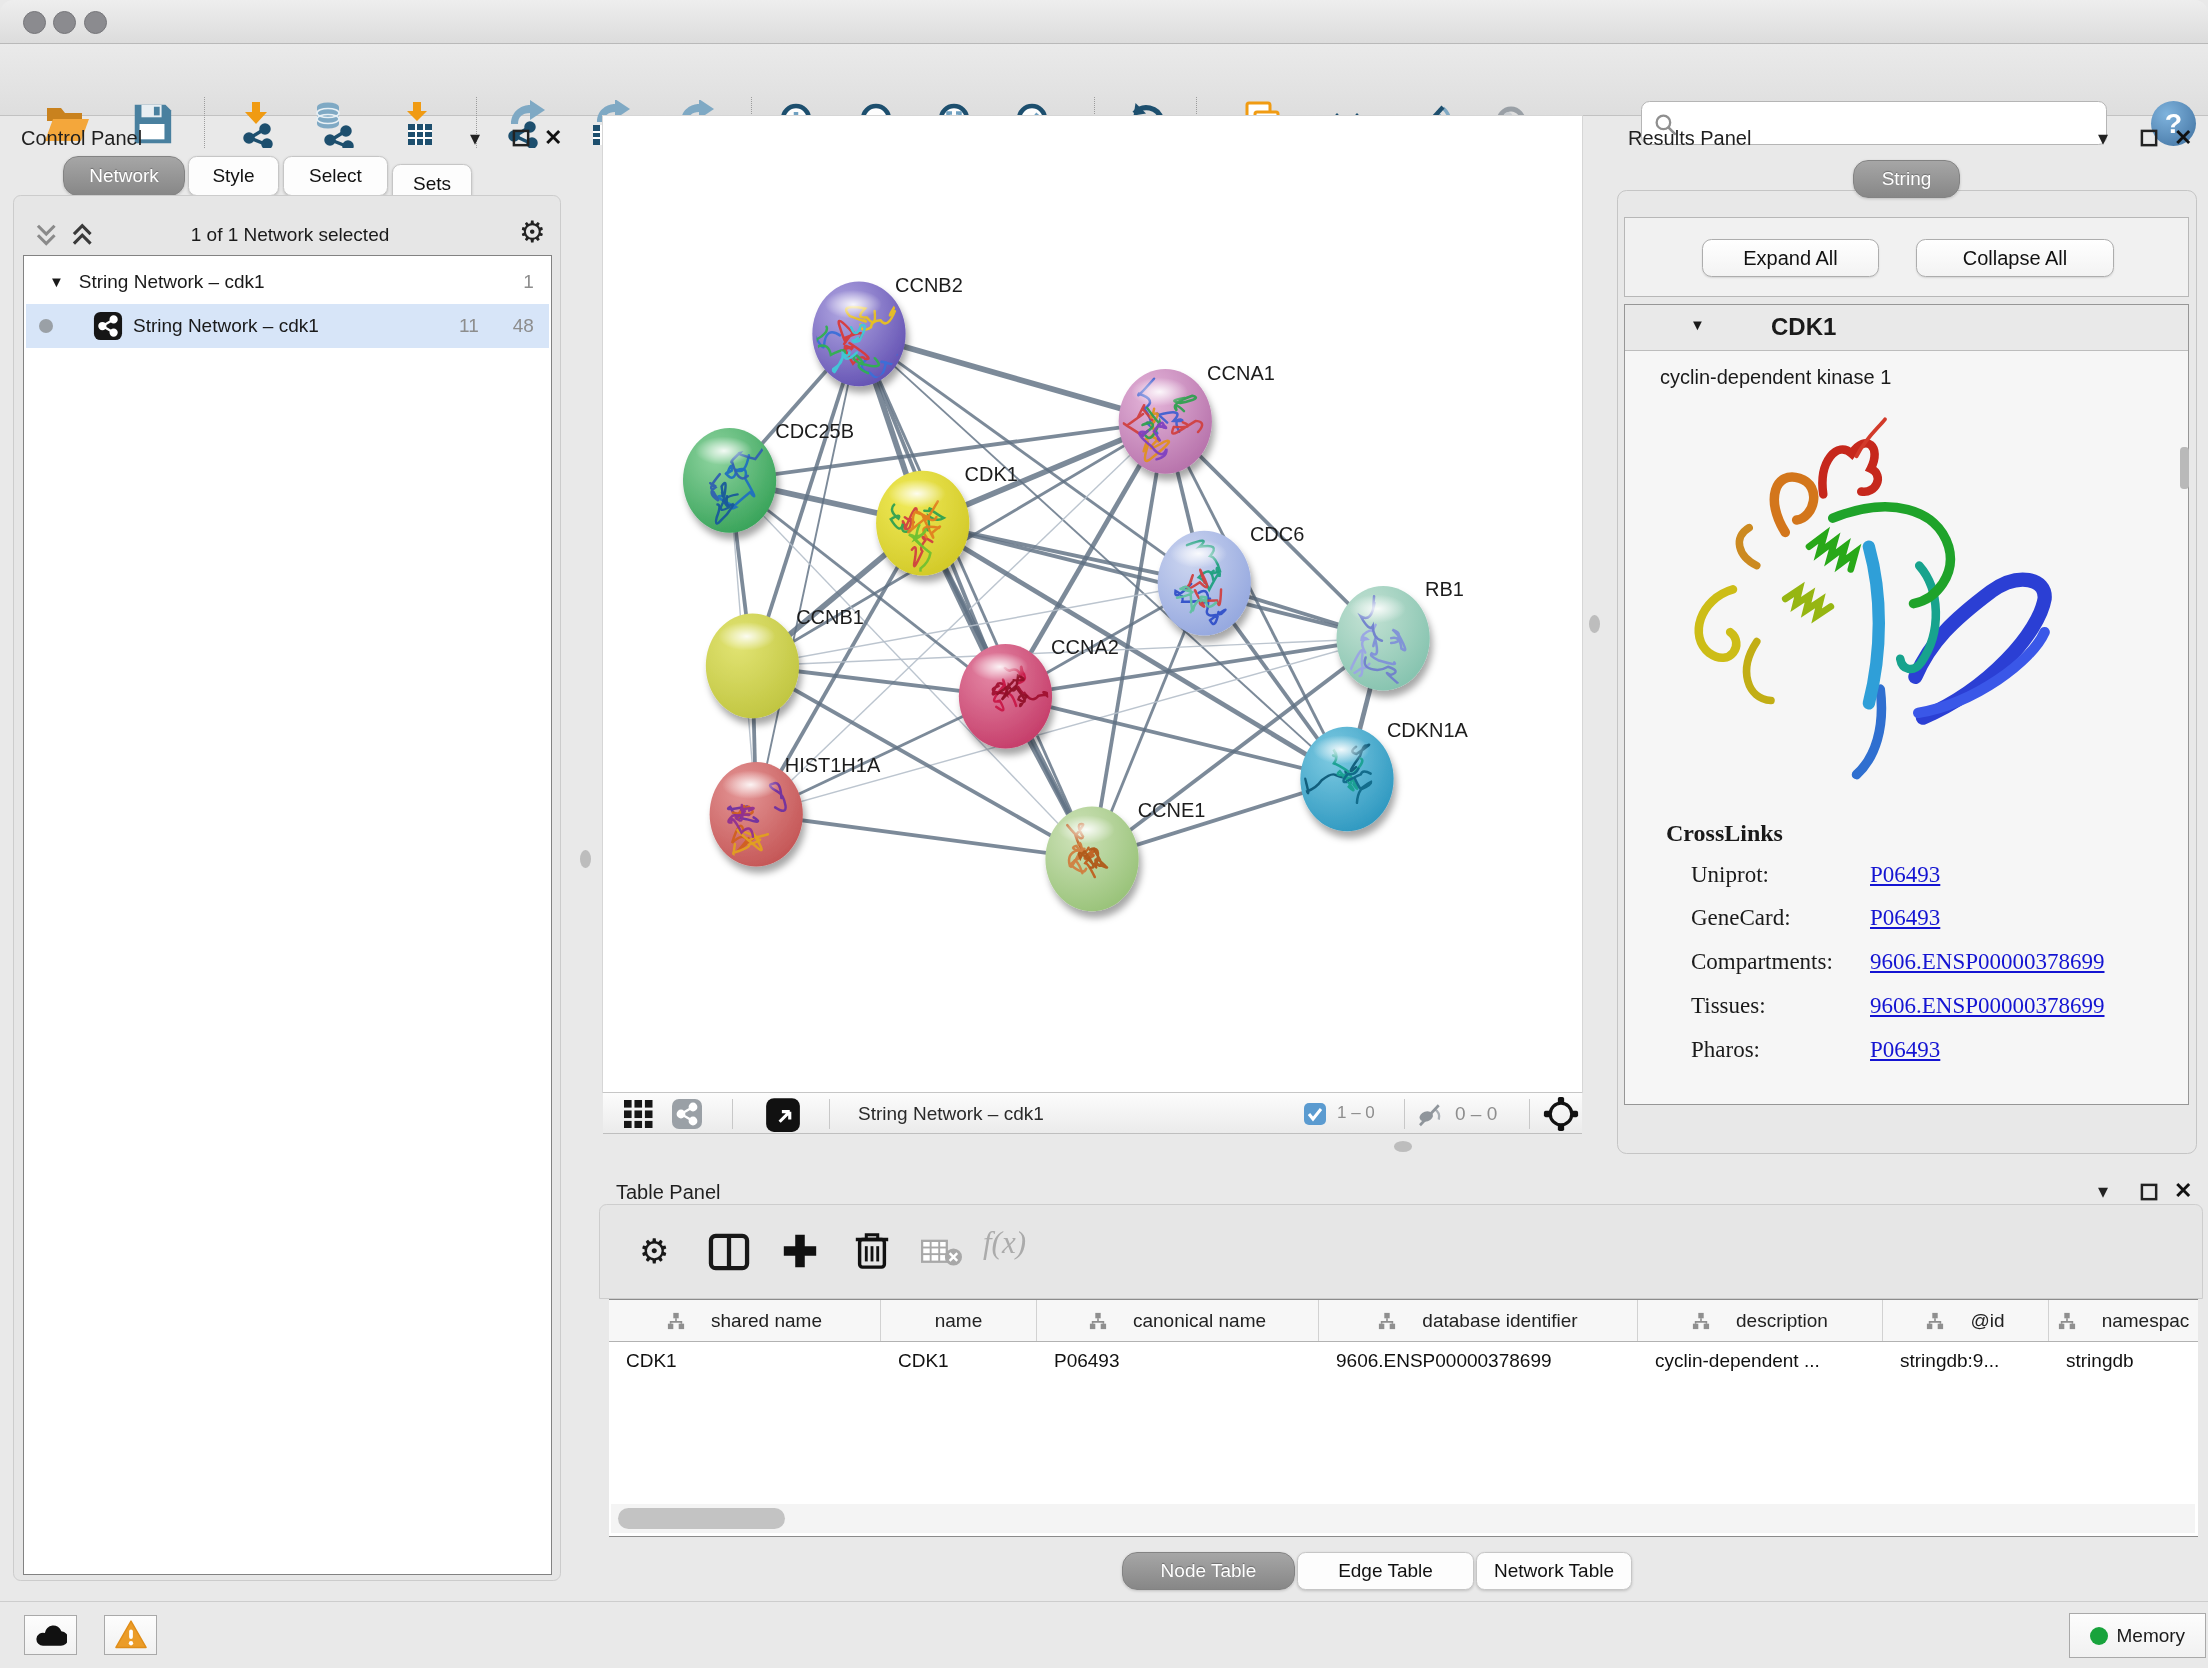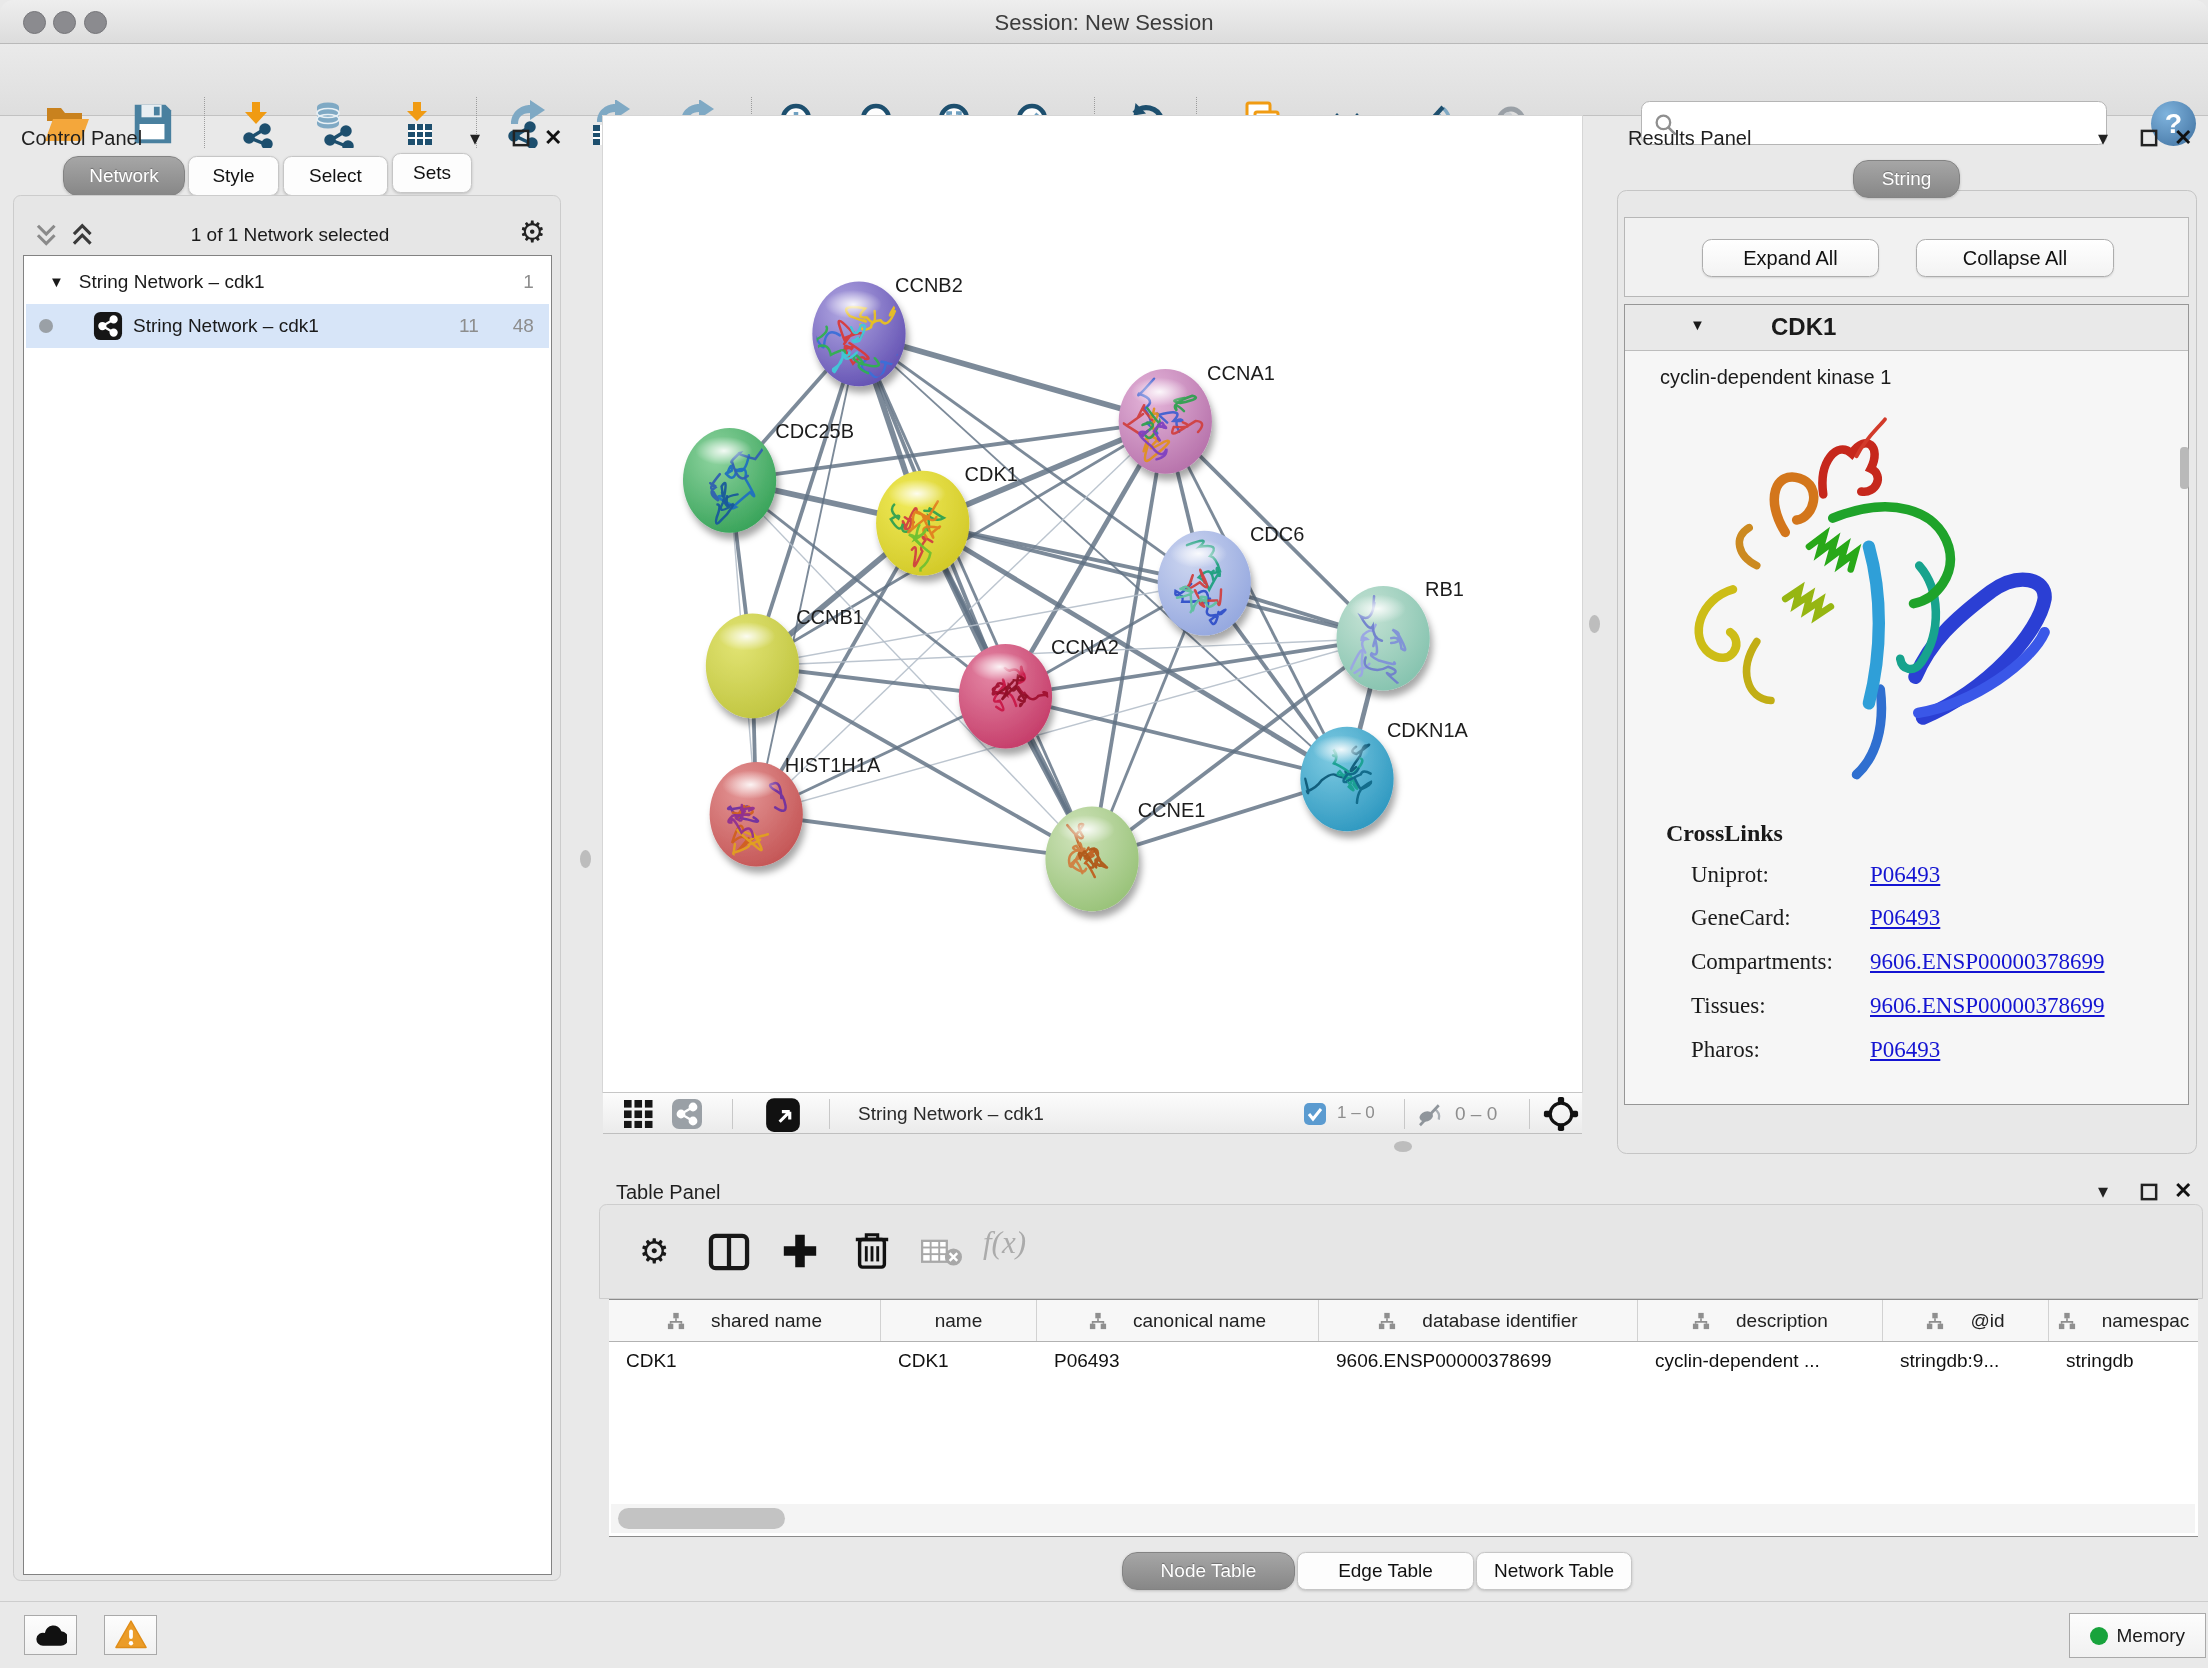--- a/index.html
+++ b/index.html
@@ -95,21 +95,20 @@
   .sbtn { position:absolute; top:1615px; height:40px; background:linear-gradient(#fdfdfd,#f1f1f1);
     border:1.9px solid #a9a9a9; display:flex; align-items:center; justify-content:center; }
 </style>
 </head>
 <body>
 
 <div class="titlebar">
   <div class="tlight" style="left:23px"></div>
   <div class="tlight" style="left:53px"></div>
   <div class="tlight" style="left:84px"></div>
-  <div class="wintitle">Session: New Session</div>
 </div>
 
 <div class="toolbar">
   <div class="tbi" style="left:42px">
     <svg width="48" height="48" viewBox="0 0 48 48">
         <path d="M4 8h14l4 5h17v8H4z" fill="#c9821e"></path>
         <path d="M2 41 L10 19 H46 L38 41z" fill="#f4a73b"></path>
       </svg>
   </div>
   <div class="tbi" style="left:127px">
@@ -301,21 +300,21 @@
 
 <div class="tab sel" style="left:63px;top:156px;width:122px">
     <span>Network</span>
   </div>
 <div class="tab" style="left:188px;top:156px;width:91px">
     <span>Style</span>
   </div>
 <div class="tab" style="left:283px;top:156px;width:105px">
     <span>Select</span>
   </div>
-<div class="tab" style="left:392px;top:153px;width:80px">
+<div class="tab" style="left:392px;top:164px;width:80px">
     <span>Sets</span>
   </div>
 
 <div class="cp-box"></div>
 
 <svg class="abs" style="left:32px;top:221px" width="28.5" height="28.5" viewBox="0 0 24 24" fill="none" stroke="#8a8a8a" stroke-width="2.6">
     <polyline points="5,4 12,11 19,4"></polyline>
     <polyline points="5,12 12,19 19,12"></polyline>
   </svg>
 <svg class="abs" style="left:68px;top:221px" width="28.5" height="28.5" viewBox="0 0 24 24" fill="none" stroke="#3a3a3a" stroke-width="2.6">

